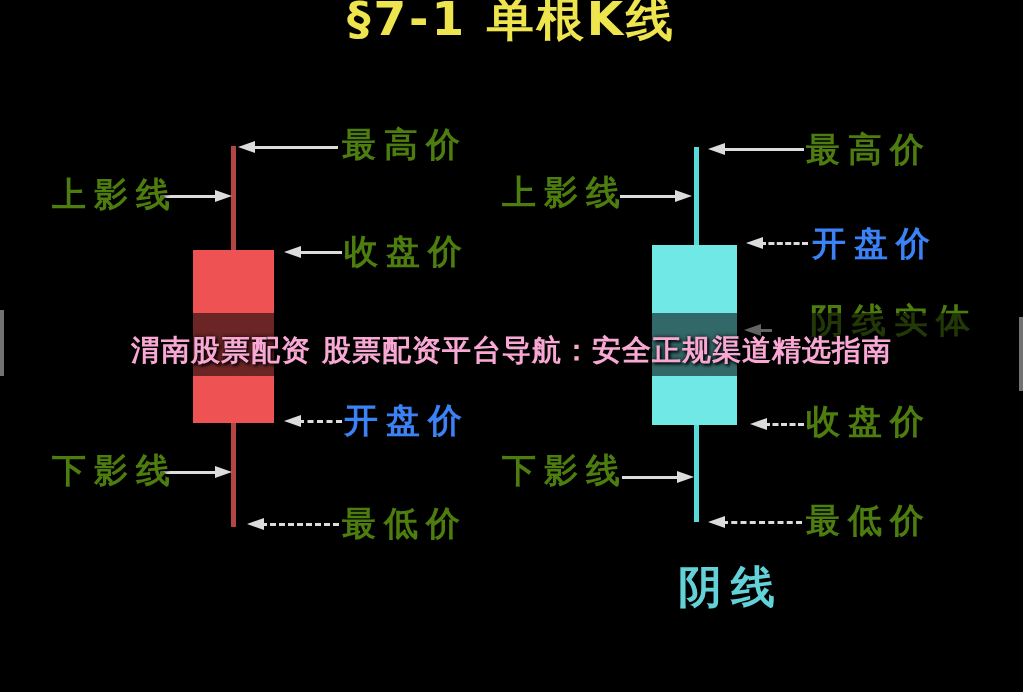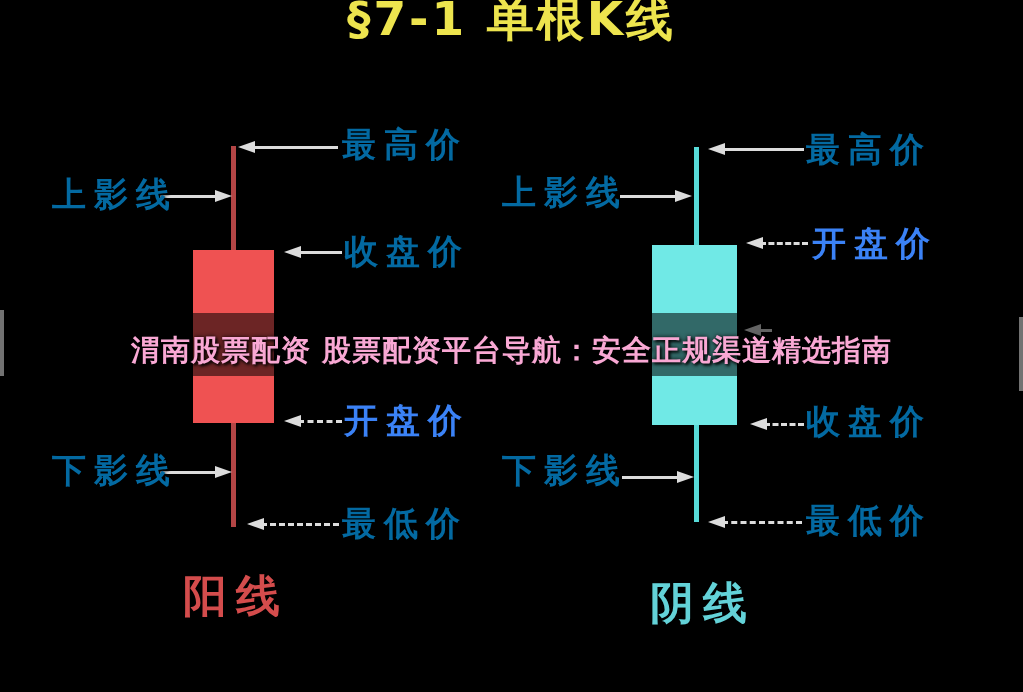--- a/index.html
+++ b/index.html
@@ -23,21 +23,21 @@
   .wick{position:absolute;}
   .body{position:absolute;}
   .bull .wick{background:#b34545;}
   .bull .body{background:#ef5252;}
   .bear .wick{background:#57dbd8;}
   .bear .body{background:#70e9e6;}
   
   .lbl{
     position:absolute;
     font-size:34px;font-weight:bold;line-height:1;
-    color:#0369a1;letter-spacing:8px;white-space:nowrap;
+    color:#4d7c0f;letter-spacing:8px;white-space:nowrap;
     text-shadow:2px 2px 2px rgba(0,0,0,.85);
   }
   .lbl.white{color:#3b82f6;}
   .name{
     position:absolute;
     font-size:44px;font-weight:bold;line-height:1;
     letter-spacing:9px;white-space:nowrap;
     text-shadow:2px 2px 3px rgba(0,0,0,.85);
   }
   .name.bull-name{color:#d44c4c;}
@@ -105,21 +105,20 @@
     <span class="head"></span>
       <span class="shaft"></span>
   </div>
 
   <div class="lbl" style="left:342px;top:127px;">最高价</div>
   <div class="lbl" style="left:52px;top:177px;">上影线</div>
   <div class="lbl" style="left:344px;top:234px;">收盘价</div>
   <div class="lbl white" style="left:344px;top:403px;">开盘价</div>
   <div class="lbl" style="left:52px;top:453px;">下影线</div>
   <div class="lbl" style="left:342px;top:506px;">最低价</div>
-  <div class="name bull-name" style="left:183px;top:574px;">阳线</div>
 
   <div class="bear">
     <div class="wick" style="left:694px;top:147px;width:5px;height:99px;"></div>
     <div class="body" style="left:652px;top:245px;width:85px;height:180px;"></div>
     <div class="wick" style="left:694px;top:425px;width:5px;height:97px;"></div>
   </div>
 
   <div class="arrow left" style="left:708px;top:143px;width:96px;">
     <span class="head"></span>
       <span class="shaft"></span>
@@ -145,23 +144,24 @@
       <span class="head"></span>
   </div>
   <div class="arrow left dashed" style="left:708px;top:516px;width:94px;">
     <span class="head"></span>
       <span class="shaft"></span>
   </div>
 
   <div class="lbl" style="left:806px;top:132px;">最高价</div>
   <div class="lbl" style="left:502px;top:175px;">上影线</div>
   <div class="lbl white" style="left:812px;top:226px;">开盘价</div>
+  <div class="lbl" style="left:810px;top:303px;">阴线实体</div>
   <div class="lbl" style="left:806px;top:404px;">收盘价</div>
   <div class="lbl" style="left:502px;top:453px;">下影线</div>
   <div class="lbl" style="left:806px;top:503px;">最低价</div>
-  <div class="name bear-name" style="left:650px;top:565px;margin-top:16px;">阴线</div>
+  <div class="name bear-name" style="left:678px;top:565px;">阴线</div>
 
   <div class="band"></div>
   <div class="band-edge left"></div>
   <div class="band-edge right"></div>
   <div class="watermark">渭南股票配资 股票配资平台导航：安全正规渠道精选指南</div>
 
 </div>
 
 </body></html>

